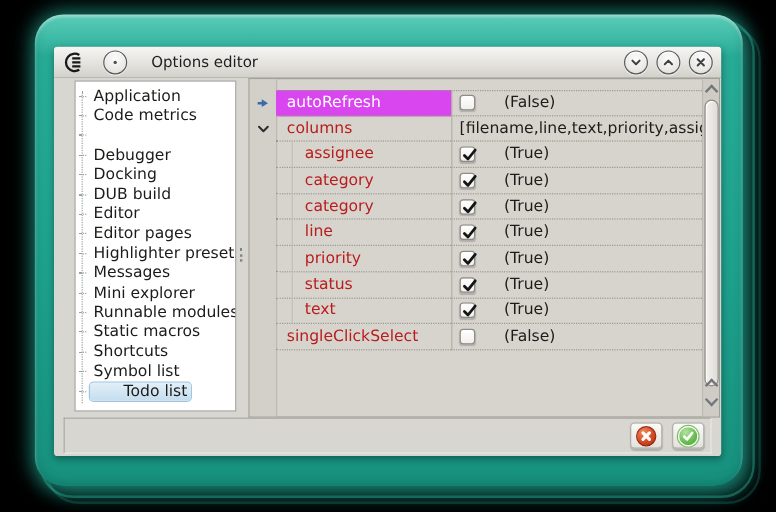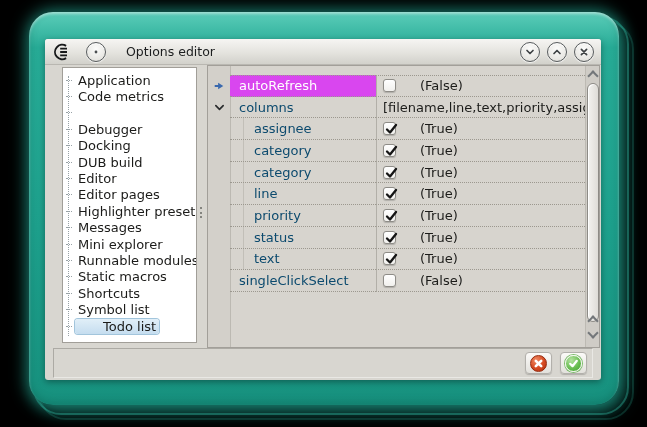--- a/index.html
+++ b/index.html
@@ -47,21 +47,21 @@
         border-left:2px dotted #84847f;}
   
   .grid{position:absolute;left:162px;top:26px;width:393px;height:283px;background:#d7d4ce;
         border:1px solid #a29f99;box-sizing:border-box;overflow:hidden;}
   .gutter{position:absolute;left:0;top:0;bottom:0;width:22px;background:#d3d0ca;
           border-right:1px solid #bcb9b2;}
   .rows{position:absolute;left:0;top:9px;right:14px;}
   .prow{display:flex;height:21.7px;align-items:stretch;position:relative;}
   .gcell{width:22px;flex:none;display:flex;align-items:center;justify-content:center;}
   .ncell{width:146px;flex:none;box-sizing:border-box;display:flex;align-items:center;
-         padding-left:9px;font-size:13px;color:#0c4a6e;border-bottom:1px dotted #9c988f;
+         padding-left:9px;font-size:13px;color:#b91c1c;border-bottom:1px dotted #9c988f;
          position:relative;overflow:hidden;white-space:nowrap;}
   .vcell{flex:1;display:flex;align-items:center;gap:24px;padding-left:6px;
          border-left:1px solid #b2afa8;border-bottom:1px dotted #9c988f;
          font-size:13px;color:#1c1c1a;overflow:hidden;white-space:nowrap;box-sizing:border-box;}
   .prow:first-child .ncell,.prow:first-child .vcell{border-top:1px dotted #9c988f;}
   .prow.child .ncell{padding-left:24px;}
   .prow.child .ncell::before{content:'';position:absolute;left:13px;top:0;bottom:0;
                              border-left:1px solid #c2bfb8;}
   .prow.selected .ncell{background:#d946ef;color:#fff;}
   .gicon{display:none;}

